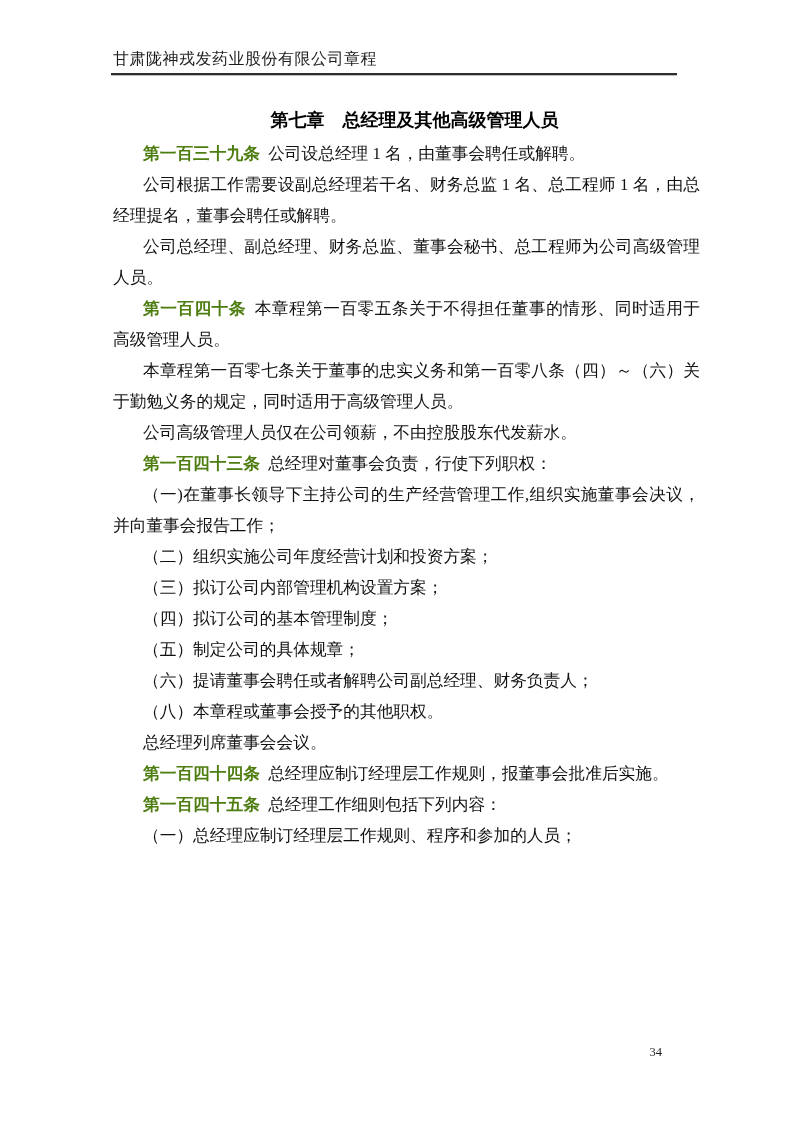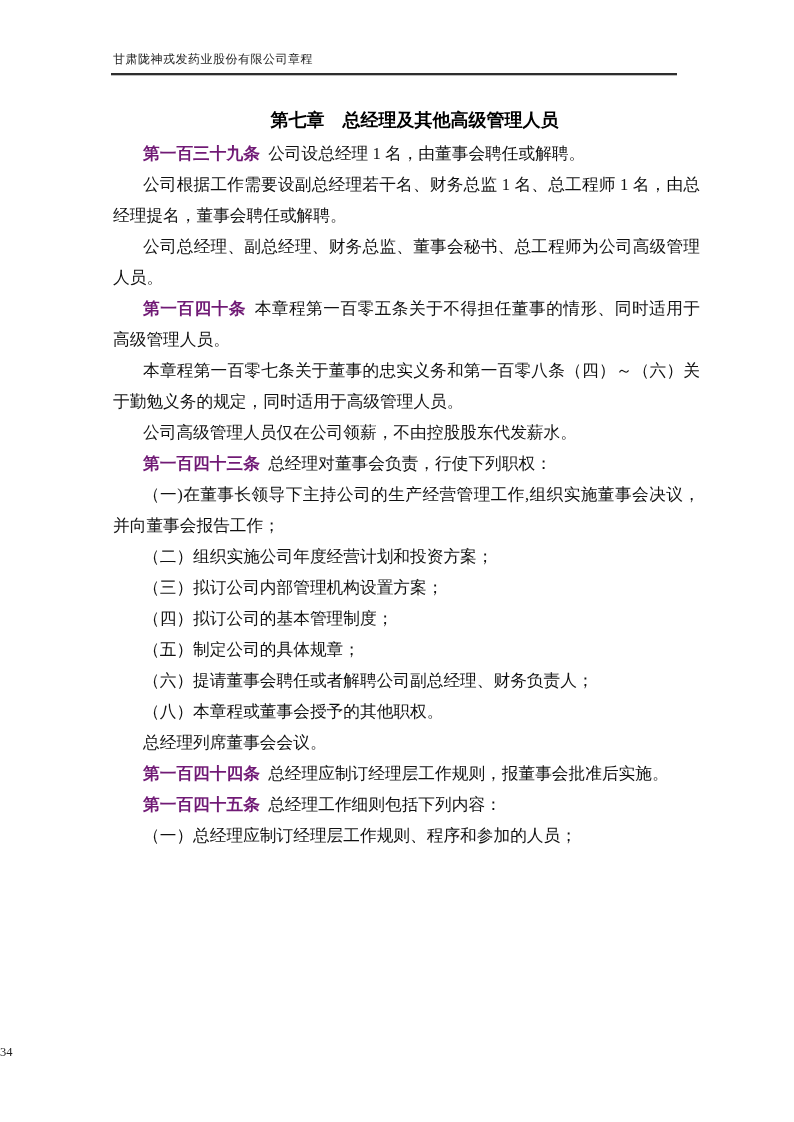--- a/index.html
+++ b/index.html
@@ -15,21 +15,21 @@
     overflow: hidden;
     background: #ffffff;
   }
   
   .doc-header {
     position: absolute;
     left: 111px; top: 50px;
     width: 566px;
   }
   .doc-header-title {
-    font-size: 12px;
+    font-size: 16px;
     line-height: 18px;
     color: #1d1d1d;
     padding-left: 2px;
     letter-spacing: 0.5px;
   }
   .doc-header-rule {
     margin-top: 5px;
     height: 2px;
     background: #2e2e2e;
     border-bottom: 1px solid #bdbdbd;
@@ -58,28 +58,28 @@
     text-justify: inter-ideograph;
     color: #111111;
   }
   .doc-paragraph {
     margin: 0;
     text-indent: 30px;
   }
   .article-no {
     font-family: "Liberation Sans", "DejaVu Sans", sans-serif;
     font-weight: bold;
-    color: #701a75;
+    color: #4d7c0f;
   }
   
   .doc-footer {
     position: absolute;
     left: 0; top: 1042px;
     width: 662px;
-    text-align: left;
+    text-align: right;
   }
   .page-number {
     font-size: 12.5px;
     color: #1d1d1d;
   }
 </style>
 </head>
 <body>
 
 <div class="page">

